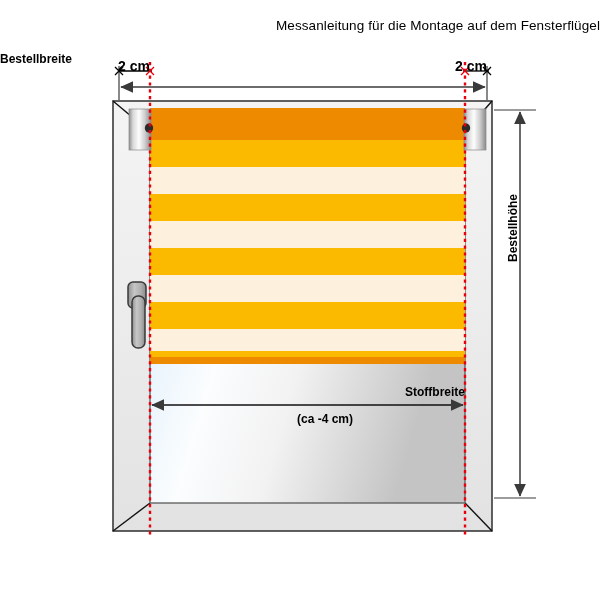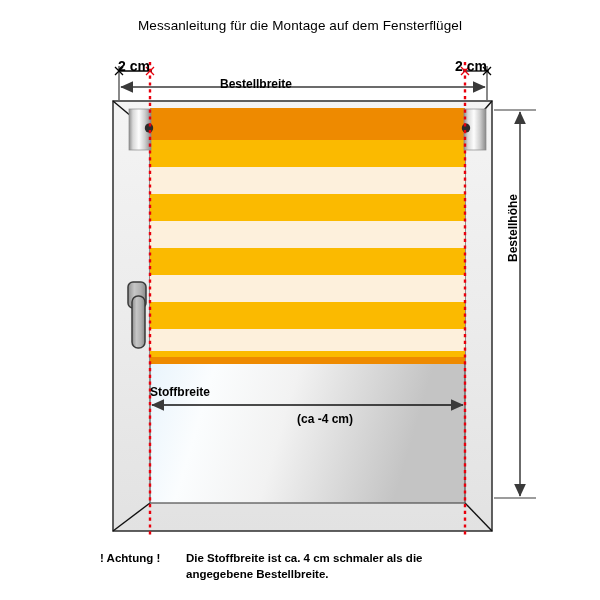--- a/index.html
+++ b/index.html
@@ -14,48 +14,48 @@
     background: #ffffff;
     font-family: "Liberation Sans", sans-serif;
     overflow: hidden;
   }
 
   
   #title {
     position: absolute;
     left: 0; top: 18px;
     width: 600px;
-    text-align: center;
+    text-align: right;
     font-size: 13.5px;
     color: #000;
     letter-spacing: 0.1px;
   }
 
   .dim-label {
     position: absolute;
     font-size: 14px;
     font-weight: bold;
     color: #000;
     white-space: nowrap;
   }
   #label-2cm-left  { left: 118px; top: 58px; }
   #label-2cm-right { left: 455px; top: 58px; }
   #label-bestellbreite {
-    left: 0; top: 77px; width: 512px;
-    text-align: center; font-size: 12px;
+    left: 0; top: 52px; width: 512px;
+    text-align: left; font-size: 12px;
   }
   #label-bestellhoehe {
     left: 506px; top: 262px;
     font-size: 12px;
     transform: rotate(-90deg);
     transform-origin: left top;
   }
   #label-stoffbreite {
     left: 150px; top: 385px; width: 315px;
-    text-align: left; font-size: 12px;
+    text-align: right; font-size: 12px;
   }
   #label-ca4cm {
     left: 150px; top: 412px; width: 350px;
     text-align: center; font-size: 12px;
   }
 
   #footnote {
     position: absolute;
     left: 0; top: 550px;
     width: 600px;
@@ -196,20 +196,14 @@
   <div class="dim-label" id="label-2cm-right">2 cm</div>
 
   <div class="dim-label" id="label-bestellbreite">Bestellbreite</div>
 
   <div class="dim-label" id="label-bestellhoehe">Bestellhöhe</div>
 
   <div class="dim-label" id="label-stoffbreite">Stoffbreite</div>
 
   <div class="dim-label" id="label-ca4cm">(ca -4 cm)</div>
 
-  <div id="footnote">
-    <span class="inner">
-      <span class="warn">! Achtung !</span><span>Die Stoffbreite ist ca. 4 cm schmaler als die</span>
-      <span class="l2">angegebene Bestellbreite.</span>
-    </span>
-  </div>
 
 </div>
 
 </body></html>

